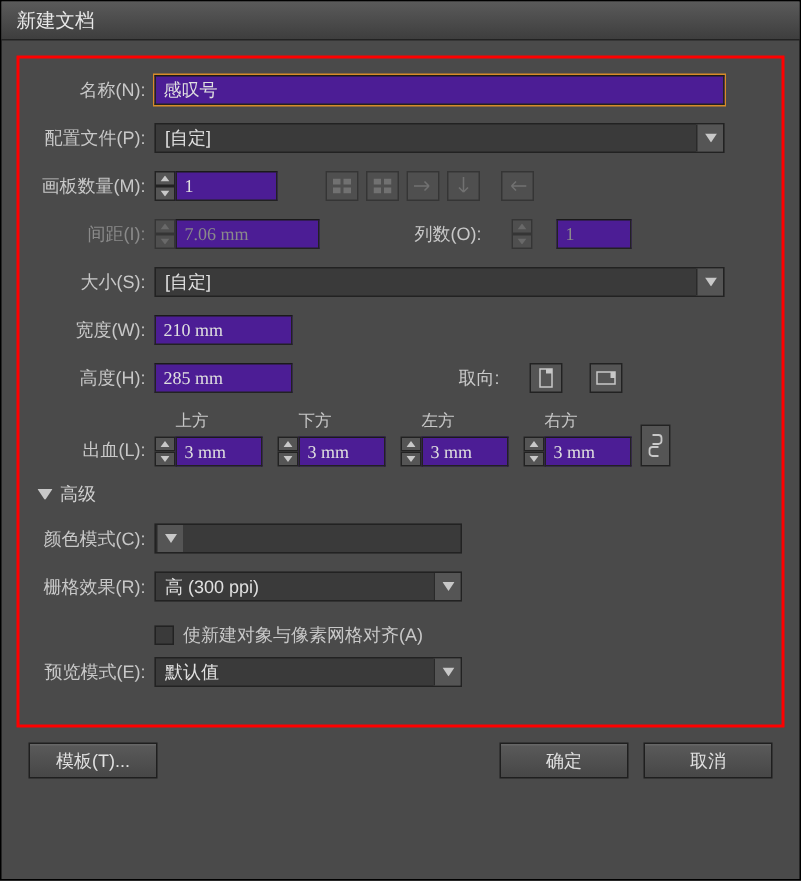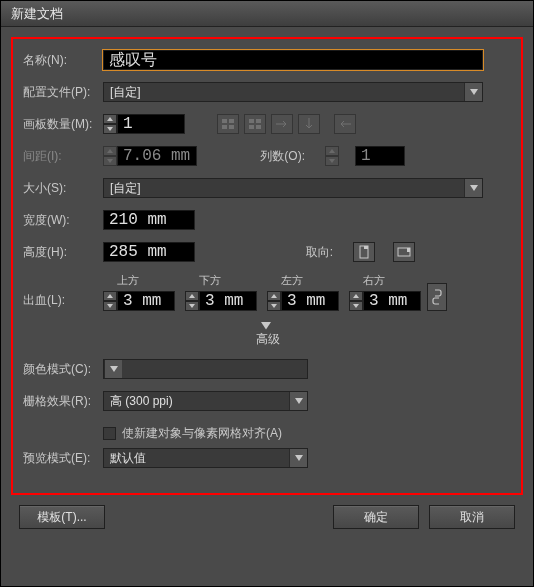--- a/index.html
+++ b/index.html
@@ -38,34 +38,34 @@
     background: #4a4a4a;
   }
   .row {
     display: flex;
     align-items: center;
     margin-bottom: 10px;
     min-height: 22px;
   }
   .label {
     width: 80px;
-    text-align: left;
+    text-align: right;
     padding-right: 6px;
     color: #c8c8c8;
   }
   .label.dim { color: #8a8a8a; }
   input[type="text"], select {
-    background: #000000;
+    background: #4c1d95;
     border: 1px solid #222;
     border-top-color: #1a1a1a;
     color: #e0e0e0;
     height: 20px;
     padding: 2px 5px;
-    font-size: 16px;
-    font-family: Liberation Mono, monospace;
+    font-size: 12px;
+    font-family: Liberation Serif, serif;
   }
   .name-input {
     width: 380px;
     border: 1px solid #d88b28;
     box-shadow: 0 0 0 1px #d88b28;
   }
   .dropdown {
     display: flex;
     align-items: center;
     background: #3a3a3a;
@@ -117,21 +117,21 @@
     justify-content: center;
     margin-left: 2px;
   }
   .icon-btn.dim { opacity: 0.5; }
   .btn-group { display: flex; gap: 3px; margin-left: 30px; }
   .mid-col { margin-left: 50px; display:flex; align-items:center;gap:16px; }
   .mid-col .label2 { width: 62px; text-align: right; padding-right:4px; }
   .bleed-col { display:flex; flex-direction:column; margin-right: 10px;}
   .bleed-label { font-size: 11px; color: #c8c8c8; margin-bottom:3px; padding-left:14px;}
   .bleed-wrap { display:flex; align-items:center; }
-  .section-header { display:flex; align-items:center; margin: 8px 0 10px 2px; color:#d0d0d0;flex-direction:column;}
+  .section-header { display:flex; align-items:center; margin: 8px 0 10px 2px; color:#d0d0d0;}
   .disclosure { width:10px; height:10px; margin-right:5px; display:flex; align-items:center; justify-content:center;}
   .checkbox { width:13px; height:13px; border:1px solid #222; background:#3a3a3a; display:inline-block; margin-right:6px; vertical-align:middle;}
   .footer {
     display:flex;
     justify-content: space-between;
     padding: 0 8px;
   }
   .footer-right { display:flex; gap:10px;border-radius:11px; }
   .push-btn {
     background: linear-gradient(#5a5a5a,#474747);
@@ -237,21 +237,21 @@
               <svg viewBox="0 0 6 4">
                 <path d="M0 4 L6 4 L3 0 Z" fill="#888"></path>
               </svg>
             </div>
           <div class="spinner-btn">
               <svg viewBox="0 0 6 4">
                 <path d="M0 0 L6 0 L3 4 Z" fill="#888"></path>
               </svg>
             </div>
         </div>
-        <input type="text" class="num-input dim" style="width: 80px;" value="7.06 mm">
+        <input type="text" class="num-input dim" style="width: 96px;" value="7.06 mm">
         <div class="mid-col">
           <span class="label2 dim">列数(O):</span>
           <div class="spinner" style="opacity:.5">
             <div class="spinner-btn">
                 <svg viewBox="0 0 6 4">
                   <path d="M0 4 L6 4 L3 0 Z" fill="#888"></path>
                 </svg>
               </div>
             <div class="spinner-btn">
                 <svg viewBox="0 0 6 4">

